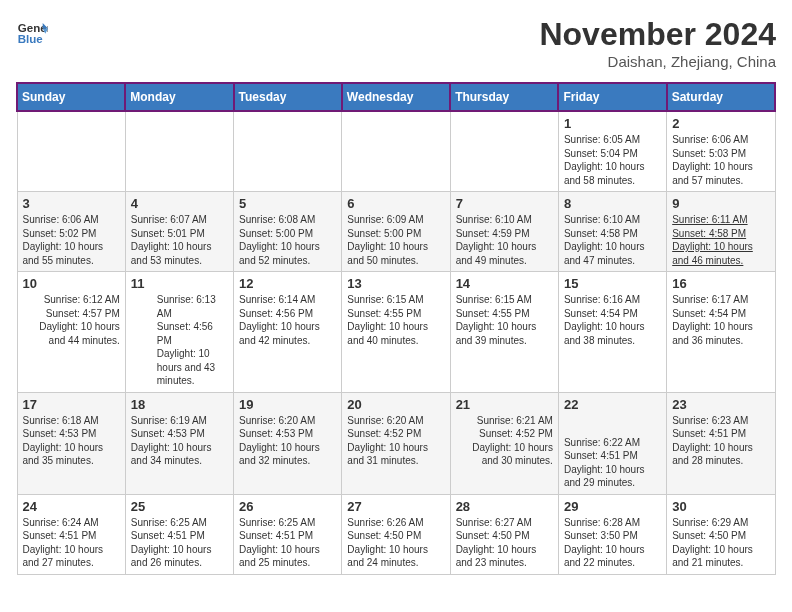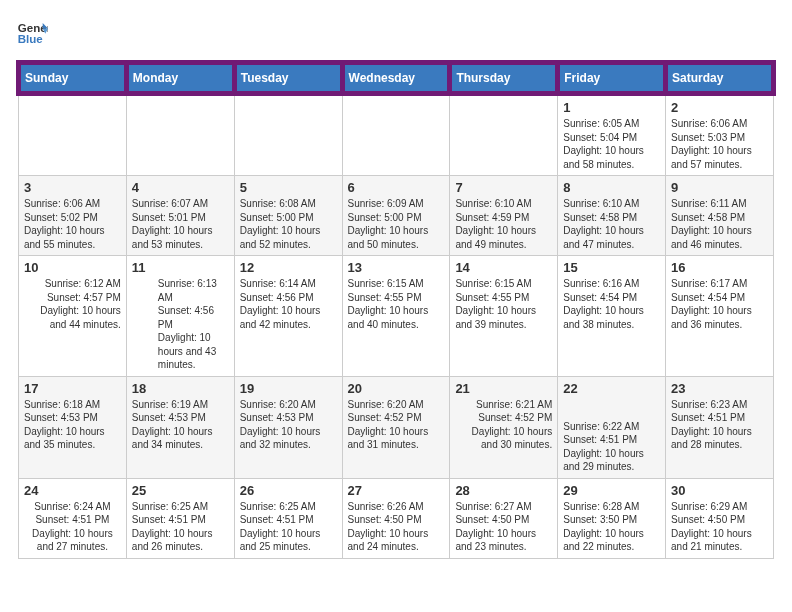--- a/index.html
+++ b/index.html
@@ -42,21 +42,21 @@
       border-collapse: collapse;
       table-layout: fixed;
     }
     thead tr th {
       background-color: #3a7abf;
       color: #fff;
       font-size: 12px;
       font-weight: bold;
       padding: 6px 4px;
       text-align: left;
-      border: 5px solid #701a75;
+      border: 2px solid #701a75;
     }
     tbody tr td {
       border: 1px solid #ccc;
       vertical-align: top;
       padding: 4px 5px;
       font-size: 10px;
       color: #333;
       height: 80px;
       background: #fff;
     }
@@ -84,20 +84,24 @@
 
 <div class="header">
   <div class="logo">
     <svg class="logo-icon" viewBox="0 0 36 36">
       <text x="2" y="18" font-size="13" font-weight="bold" fill="#333" font-family="Arial">General</text>
       <text x="2" y="30" font-size="13" font-weight="bold" fill="#3a7abf" font-family="Arial">Blue</text>
       <polygon points="30,8 36,14 30,14" fill="#3a7abf"></polygon>
       <polygon points="30,14 36,14 33,20" fill="#5a9ad5"></polygon>
     </svg>
   </div>
+  <div class="title-block">
+    <div class="month-title">November 2024</div>
+    <div class="location">Daishan, Zhejiang, China</div>
+  </div>
 </div>
 
 <table>
   <thead>
     <tr>
     <th>Sunday</th>
         <th>Monday</th>
         <th>Tuesday</th>
         <th>Wednesday</th>
         <th>Thursday</th>
@@ -157,21 +161,21 @@
 Daylight: 10 hours and 49 minutes.</div>
         </td>
         <td>
           <span class="day-num">8</span>
           <div class="cell-text" style="white-space: pre-line;">Sunrise: 6:10 AM
 Sunset: 4:58 PM
 Daylight: 10 hours and 47 minutes.</div>
         </td>
         <td>
           <span class="day-num">9</span>
-          <div class="cell-text" style="white-space: pre-line;">Sunrise: 6:11 AM
+          <div class="cell-text" style="white-space: pre-line; text-decoration: underline;">Sunrise: 6:11 AM
 Sunset: 4:58 PM
 Daylight: 10 hours and 46 minutes.</div>
         </td>
       </tr>
       <tr>
         <td>
           <span class="day-num">10</span>
           <div class="cell-text" style="white-space: pre-line; text-align: right;">Sunrise: 6:12 AM
 Sunset: 4:57 PM
 Daylight: 10 hours and 44 minutes.</div>
@@ -253,21 +257,21 @@
         <td>
           <span class="day-num">23</span>
           <div class="cell-text" style="white-space: pre-line;">Sunrise: 6:23 AM
 Sunset: 4:51 PM
 Daylight: 10 hours and 28 minutes.</div>
         </td>
       </tr>
       <tr>
         <td>
           <span class="day-num">24</span>
-          <div class="cell-text" style="white-space: pre-line; text-align: center;">Sunrise: 6:24 AM
+          <div class="cell-text" style="white-space: pre-line;">Sunrise: 6:24 AM
 Sunset: 4:51 PM
 Daylight: 10 hours and 27 minutes.</div>
         </td>
         <td>
           <span class="day-num">25</span>
           <div class="cell-text" style="white-space: pre-line;">Sunrise: 6:25 AM
 Sunset: 4:51 PM
 Daylight: 10 hours and 26 minutes.</div>
         </td>
         <td>

